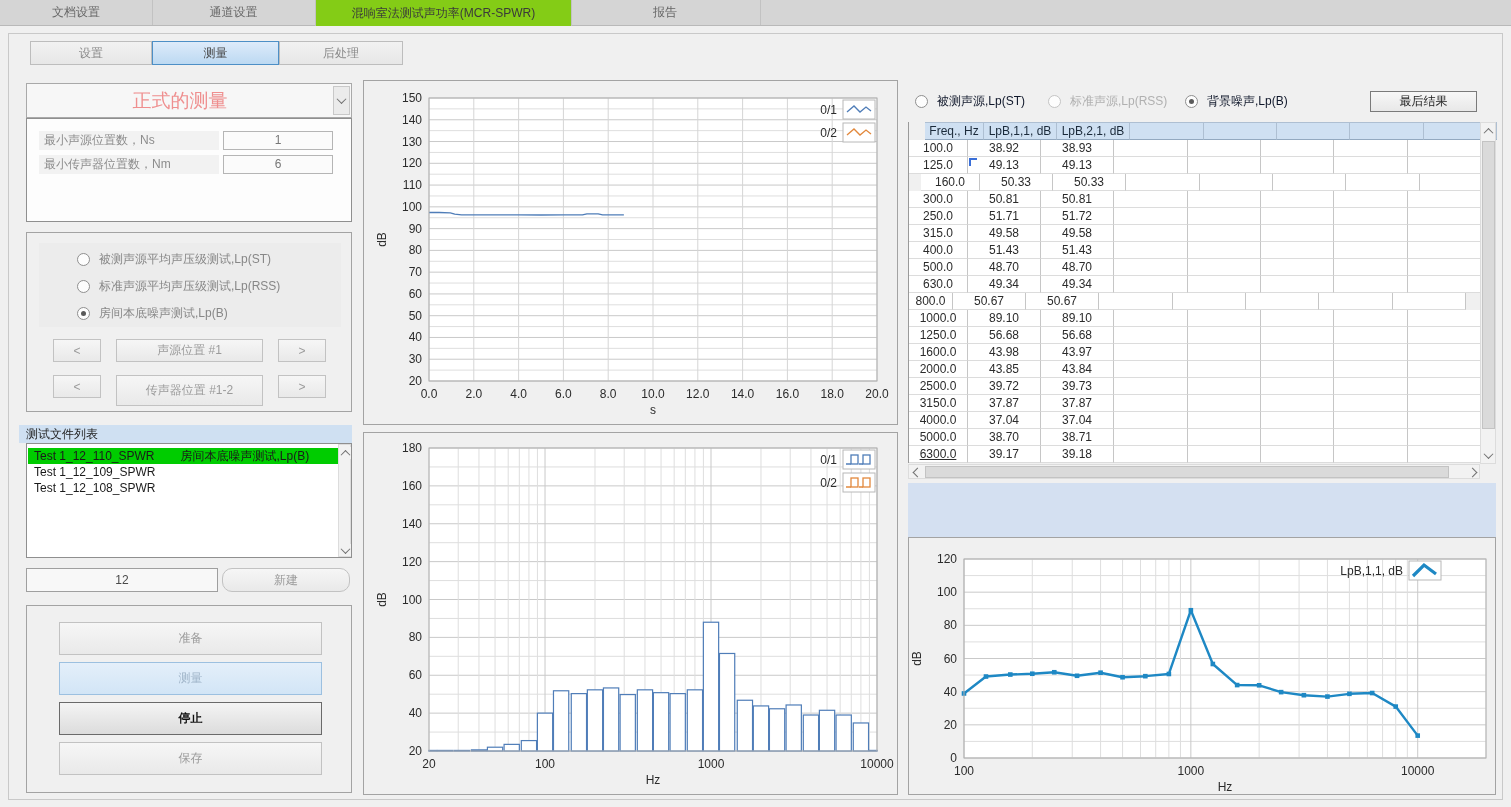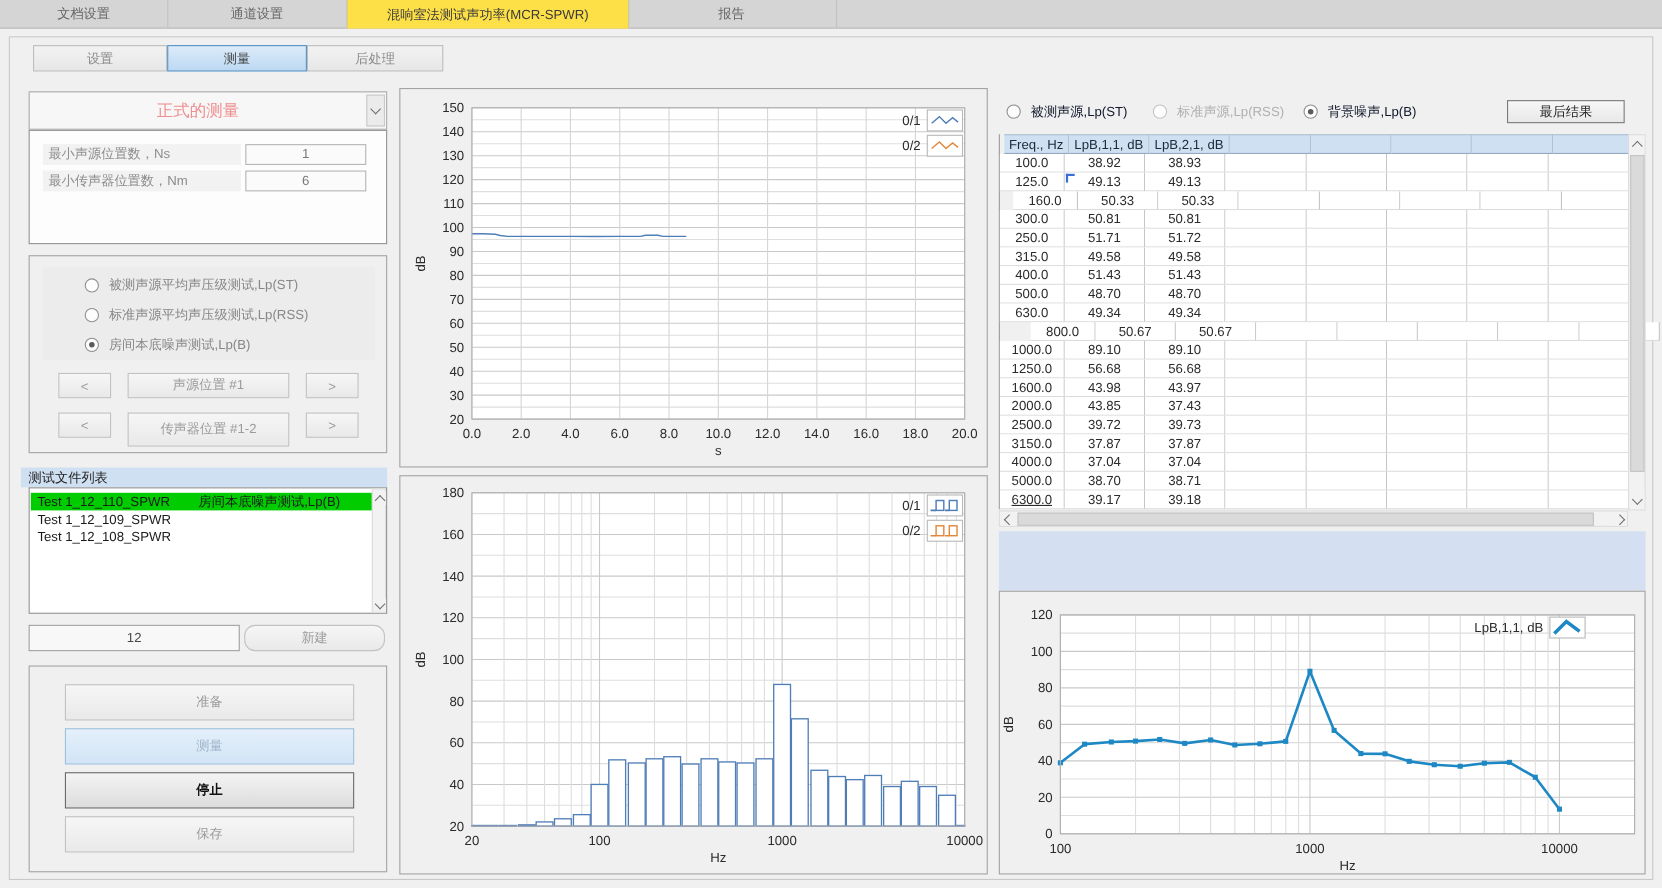--- a/index.html
+++ b/index.html
@@ -3,33 +3,33 @@
 <meta charset="utf-8">
 <style>
   html,body{margin:0;padding:0;background:#f0f0f0;}
   #app{position:relative;width:1511px;height:807px;background:#f0f0f0;overflow:hidden;
        font-family:"Liberation Sans","DejaVu Sans",sans-serif;font-size:12px;color:#333;}
   .abs{position:absolute;}
   
   .tabbar{position:absolute;left:0;top:0;width:1511px;height:25px;background:#d5d5d5;border-bottom:1px solid #b9b9b9;}
   .tab{position:absolute;top:0;height:25px;display:flex;align-items:center;justify-content:center;
        color:#666;border-right:1px solid #c2c2c2;cursor:default;white-space:nowrap;}
-  .tab.active{background:#fde047;color:#3a3a3a;height:26px;z-index:2;border-left:1px solid #c2c2c2;}
+  .tab.active{background:#84cc16;color:#3a3a3a;height:26px;z-index:2;border-left:1px solid #c2c2c2;}
   .groupbox{position:absolute;left:8px;top:33px;width:1493px;height:765px;border:1px solid #c9c9c9;}
   
   .subtab{position:absolute;top:41px;height:24px;display:flex;align-items:center;justify-content:center;
           background:linear-gradient(#f2f2f2,#e7e7e7);border:1px solid #bdbdbd;color:#8a8a8a;box-sizing:border-box;}
   .subtab.sel{background:linear-gradient(#ddeBfa,#bcd9f2);border:1px solid #4d8fc6;color:#444;z-index:2;}
   
   .panel{position:absolute;border:1px solid #a3a3a3;background:#f0f0f0;box-sizing:border-box;}
   .whitebox{position:absolute;border:1px solid #8f8f8f;background:#fdfdfd;box-sizing:border-box;}
   
   .dropdown{position:absolute;border:1px solid #a9a9a9;background:#f7f7f7;box-sizing:border-box;}
   .ddtext{position:absolute;left:0;top:0;width:306px;height:33px;display:flex;align-items:center;justify-content:center;
-          font-size:15px;color:#ef8f8f;}
+          font-size:19px;color:#ef8f8f;}
   .ddbtn{position:absolute;left:306px;top:2px;width:17px;height:29px;background:#ebebeb;border:1px solid #c8c8c8;
          box-sizing:border-box;display:flex;align-items:center;justify-content:center;}
   .fieldlabel{position:absolute;background:#f2f2f2;color:#8c8c8c;line-height:19px;padding-left:5px;box-sizing:border-box;white-space:nowrap;}
   .fieldinput{position:absolute;background:#fbfbfb;border:1px solid #b5b5b5;box-sizing:border-box;
               text-align:center;line-height:17px;color:#777;}
   
   .radiorow{position:absolute;display:flex;align-items:center;gap:9px;white-space:nowrap;}
   .radio{width:13px;height:13px;border:1px solid #8f8f8f;border-radius:50%;background:#fdfdfd;position:relative;flex:none;box-sizing:border-box;}
   .radio.sel::after{content:"";position:absolute;left:3px;top:3px;width:5px;height:5px;border-radius:50%;background:#5a5a5a;}
   .radio.dis{border-color:#c4c4c4;}
@@ -352,21 +352,21 @@
         <span class="radiolabel dis">标准声源,Lp(RSS)</span>
       </div>
       <div class="radiorow" style="left: 1185px; top: 93px; height: 16px;">
         <span class="radio sel"></span>
         <span class="radiolabel dark">背景噪声,Lp(B)</span>
       </div>
     </div>
   <div class="btn std" style="left:1370px;top:91px;width:107px;height:21px;">最后结果</div>
 
   <div id="freq-table" style="position: absolute; left: 908px; top: 122px; width: 572px; height: 341px; border-left: 1px solid rgb(154, 154, 154); box-sizing: border-box;">
-      <div class="tblhead" style="left: 4px; top: 0px;">
+      <div class="tblhead" style="left: 16px; top: 0px;">
         <div class="thcell" style="width: 59px;">Freq., Hz</div>
         <div class="thcell" style="width: 73px;">LpB,1,1, dB</div>
         <div class="thcell" style="width: 73px;">LpB,2,1, dB</div>
         <div class="thcell" style="width: 74px;"></div>
         <div class="thcell" style="width: 73px;"></div>
         <div class="thcell" style="width: 73px;"></div>
         <div class="thcell" style="width: 74px;"></div>
         <div class="thcell" style="width: 73px;"></div>
       </div>
       <div class="tblrow" style="left: 0px; top: 18px;">
@@ -453,21 +453,21 @@
         <div class="tdcell" style="width: 59px;">630.0</div>
         <div class="tdcell" style="width: 73px;">49.34</div>
         <div class="tdcell" style="width: 73px;">49.34</div>
         <div class="tdcell" style="width: 74px;"></div>
         <div class="tdcell" style="width: 73px;"></div>
         <div class="tdcell" style="width: 73px;"></div>
         <div class="tdcell" style="width: 74px;"></div>
         <div class="tdcell" style="width: 73px;"></div>
       </div>
       <div class="tblrow" style="left: 0px; top: 171px;">
-        <div class="tdcell" style="width: 59px; margin-left: 28px;">800.0</div>
+        <div class="tdcell" style="width: 44px;">800.0</div>
         <div class="tdcell" style="width: 73px;">50.67</div>
         <div class="tdcell" style="width: 73px;">50.67</div>
         <div class="tdcell" style="width: 74px;"></div>
         <div class="tdcell" style="width: 73px;"></div>
         <div class="tdcell" style="width: 73px;"></div>
         <div class="tdcell" style="width: 74px;"></div>
         <div class="tdcell" style="width: 73px;"></div>
       </div>
       <div class="tblrow" style="left: 0px; top: 188px;">
         <div class="tdcell" style="width: 59px;">1000.0</div>
@@ -495,21 +495,21 @@
         <div class="tdcell" style="width: 73px;">43.97</div>
         <div class="tdcell" style="width: 74px;"></div>
         <div class="tdcell" style="width: 73px;"></div>
         <div class="tdcell" style="width: 73px;"></div>
         <div class="tdcell" style="width: 74px;"></div>
         <div class="tdcell" style="width: 73px;"></div>
       </div>
       <div class="tblrow" style="left: 0px; top: 239px;">
         <div class="tdcell" style="width: 59px;">2000.0</div>
         <div class="tdcell" style="width: 73px;">43.85</div>
-        <div class="tdcell" style="width: 73px;">37.43</div>
+        <div class="tdcell" style="width: 73px;">43.84</div>
         <div class="tdcell" style="width: 74px;"></div>
         <div class="tdcell" style="width: 73px;"></div>
         <div class="tdcell" style="width: 73px;"></div>
         <div class="tdcell" style="width: 74px;"></div>
         <div class="tdcell" style="width: 73px;"></div>
       </div>
       <div class="tblrow" style="left: 0px; top: 256px;">
         <div class="tdcell" style="width: 59px;">2500.0</div>
         <div class="tdcell" style="width: 73px; text-align: center;">39.72</div>
         <div class="tdcell" style="width: 73px;">39.73</div>

